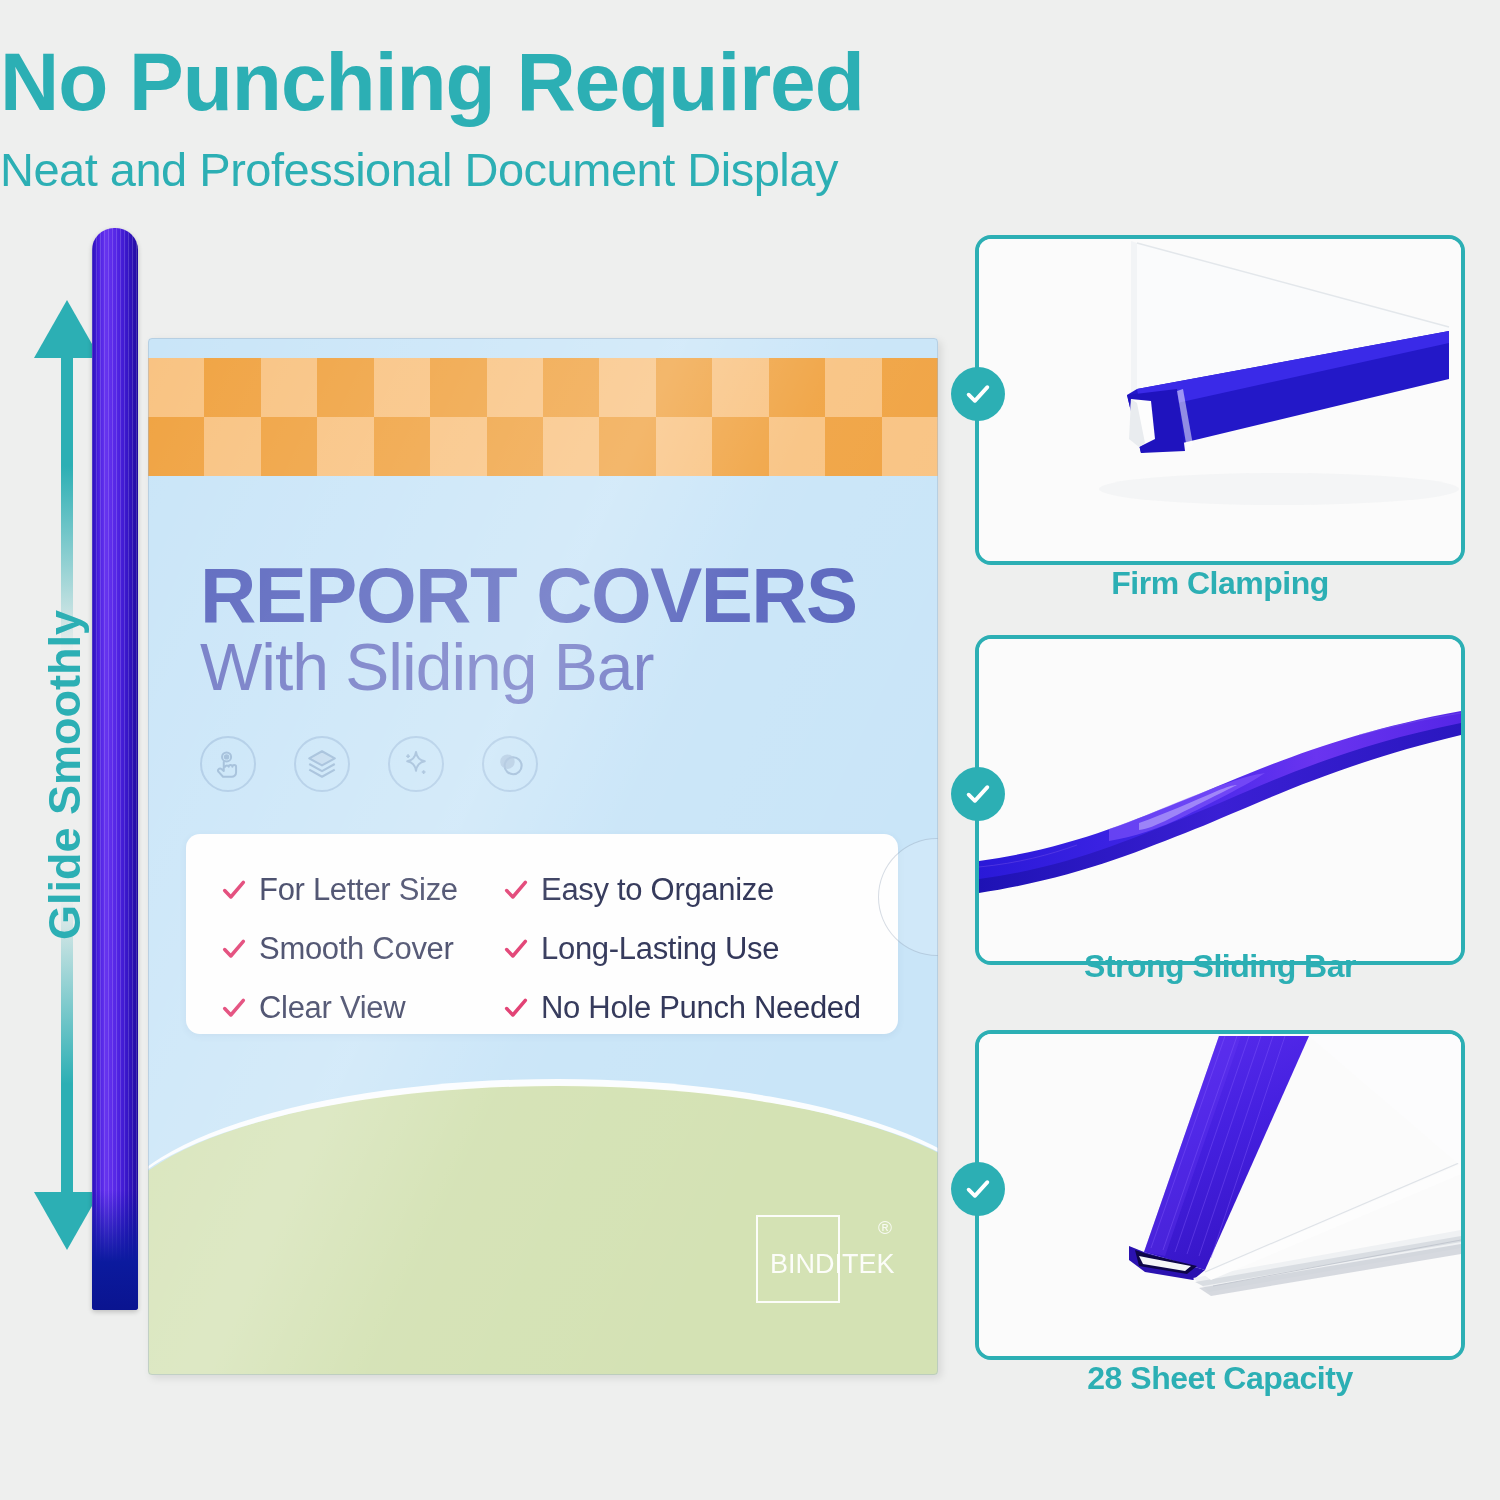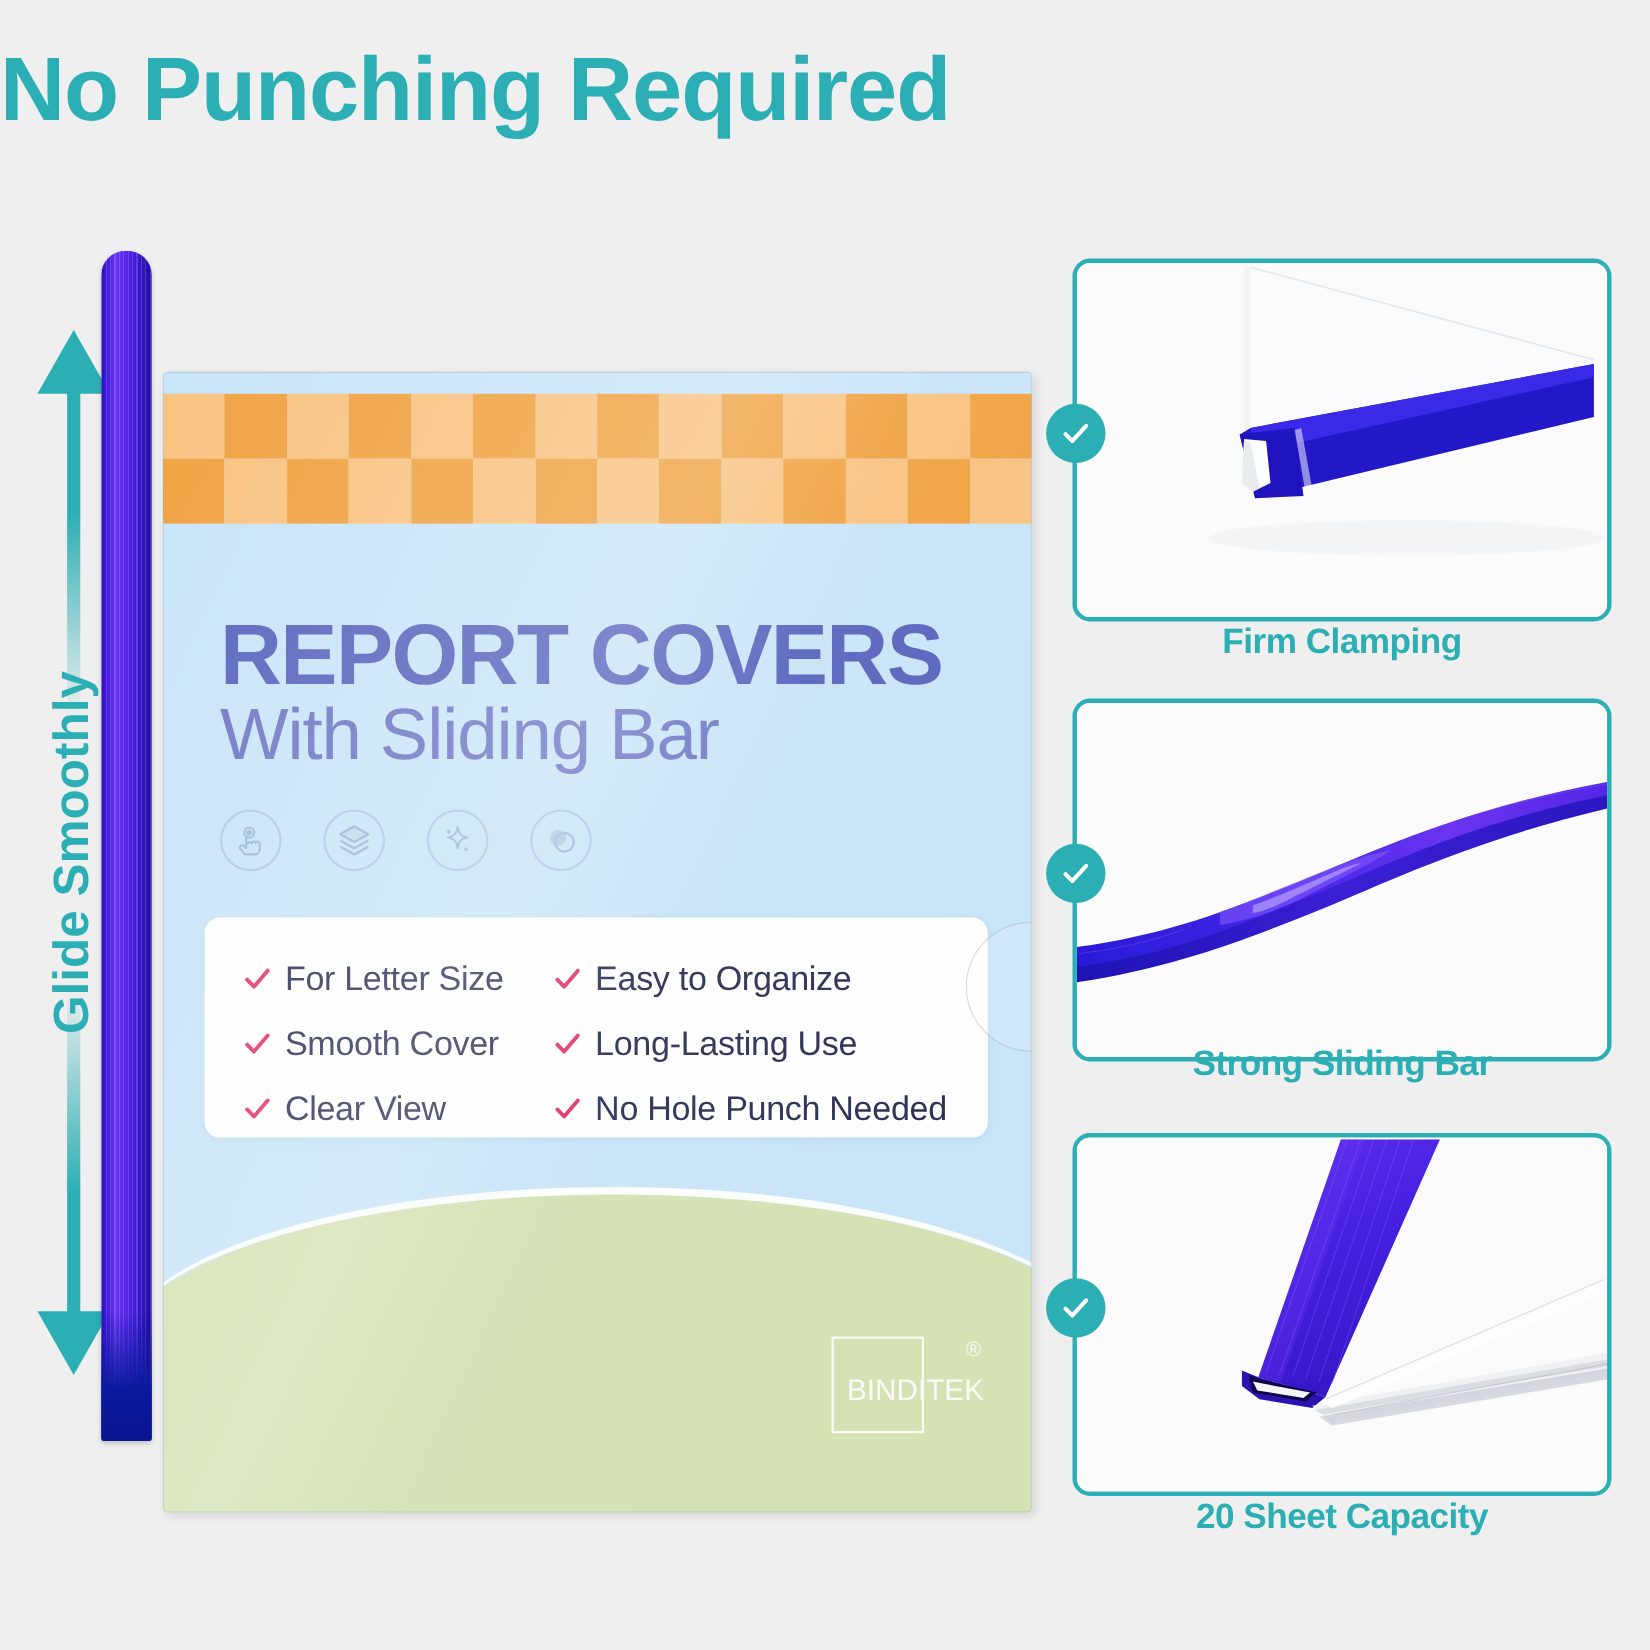--- a/index.html
+++ b/index.html
@@ -271,20 +271,21 @@
   }
   #cap-1 { top: 565px; }
   #cap-2 { top: 948px; }
   #cap-3 { top: 1360px; }
 </style>
 </head>
 <body>
 
 <div id="header">
   <div id="headline">No Punching Required</div>
+  <div id="subhead">Neat and Professional Document Display</div>
 </div>
 
 <div id="glide-col">
   <div class="arrow-head head-up"></div>
   <div class="arrow-shaft shaft-top"></div>
   <div class="arrow-shaft shaft-bot"></div>
   <div class="arrow-head head-dn"></div>
   <div id="glide-label">Glide Smoothly</div>
 </div>
 
@@ -496,13 +497,13 @@
     <path d="M226 238 L482 128" stroke="#DFE3E8" stroke-width="1.2" fill="none"></path>
     <path d="M234 252 L482 206" stroke="#BCC2CA" stroke-width="0.8" fill="none"></path>
     <path d="M330 2 L482 2 L482 132 Z" fill="#FCFCFD"></path>
   </svg>
 </div>
 <div class="check-badge" id="badge-3">
   <svg width="30" height="30" viewBox="0 0 24 24" fill="none" stroke="#FFFFFF" stroke-width="3" stroke-linecap="round" stroke-linejoin="round">
       <path d="M4.5 12.5 9.5 17.5 19.5 6.5"></path>
     </svg>
 </div>
-<div class="caption" id="cap-3">20 Sheet Capacity</div>
+<div class="caption" id="cap-3">28 Sheet Capacity</div>
 
 </body></html>

